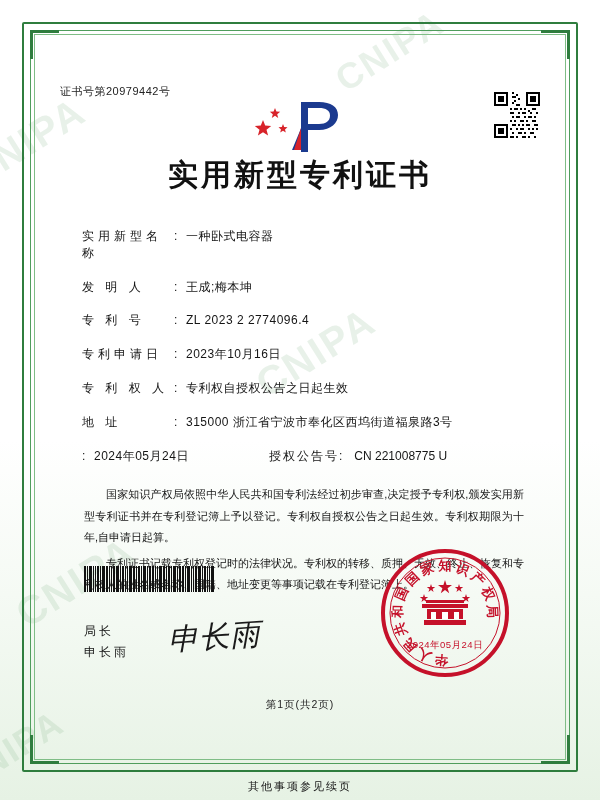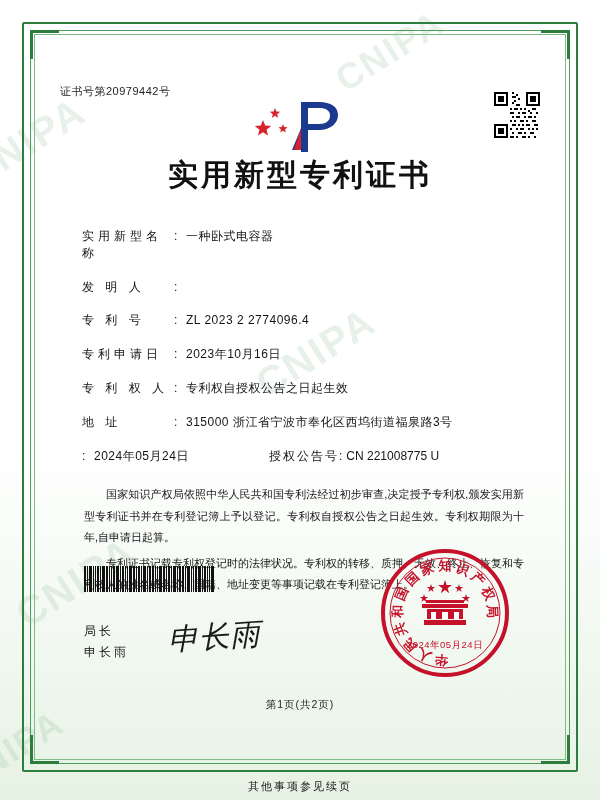--- a/index.html
+++ b/index.html
@@ -144,21 +144,21 @@
   .field-value {
     flex: 1;
     letter-spacing: 0.5px;
   }
   .field-row.dual .field-value {
     flex: none;
     width: 175px;
   }
   .sub-label {
     letter-spacing: 2px;
-    margin-right: 2px;
+    margin-right: 10px;
   }
 
   .paragraphs {
     margin-top: 20px;
     padding-left: 24px;
     padding-right: 16px;
     font-size: 11px;
     line-height: 1.95;
     color: #151515;
     text-align: justify;
@@ -363,20 +363,21 @@
 
       <div class="field-row">
         <span class="field-label">实用新型名称</span>
         <span class="field-colon">:</span>
         <span class="field-value">一种卧式电容器</span>
       </div>
 
       <div class="field-row">
         <span class="field-label">发 明 人</span>
         <span class="field-colon">:</span>
+        <span class="field-value">王成;梅本坤</span>
       </div>
 
       <div class="field-row">
         <span class="field-label">专 利 号</span>
         <span class="field-colon">:</span>
         <span class="field-value">ZL 2023 2 2774096.4</span>
       </div>
 
       <div class="field-row">
         <span class="field-label">专利申请日</span>

